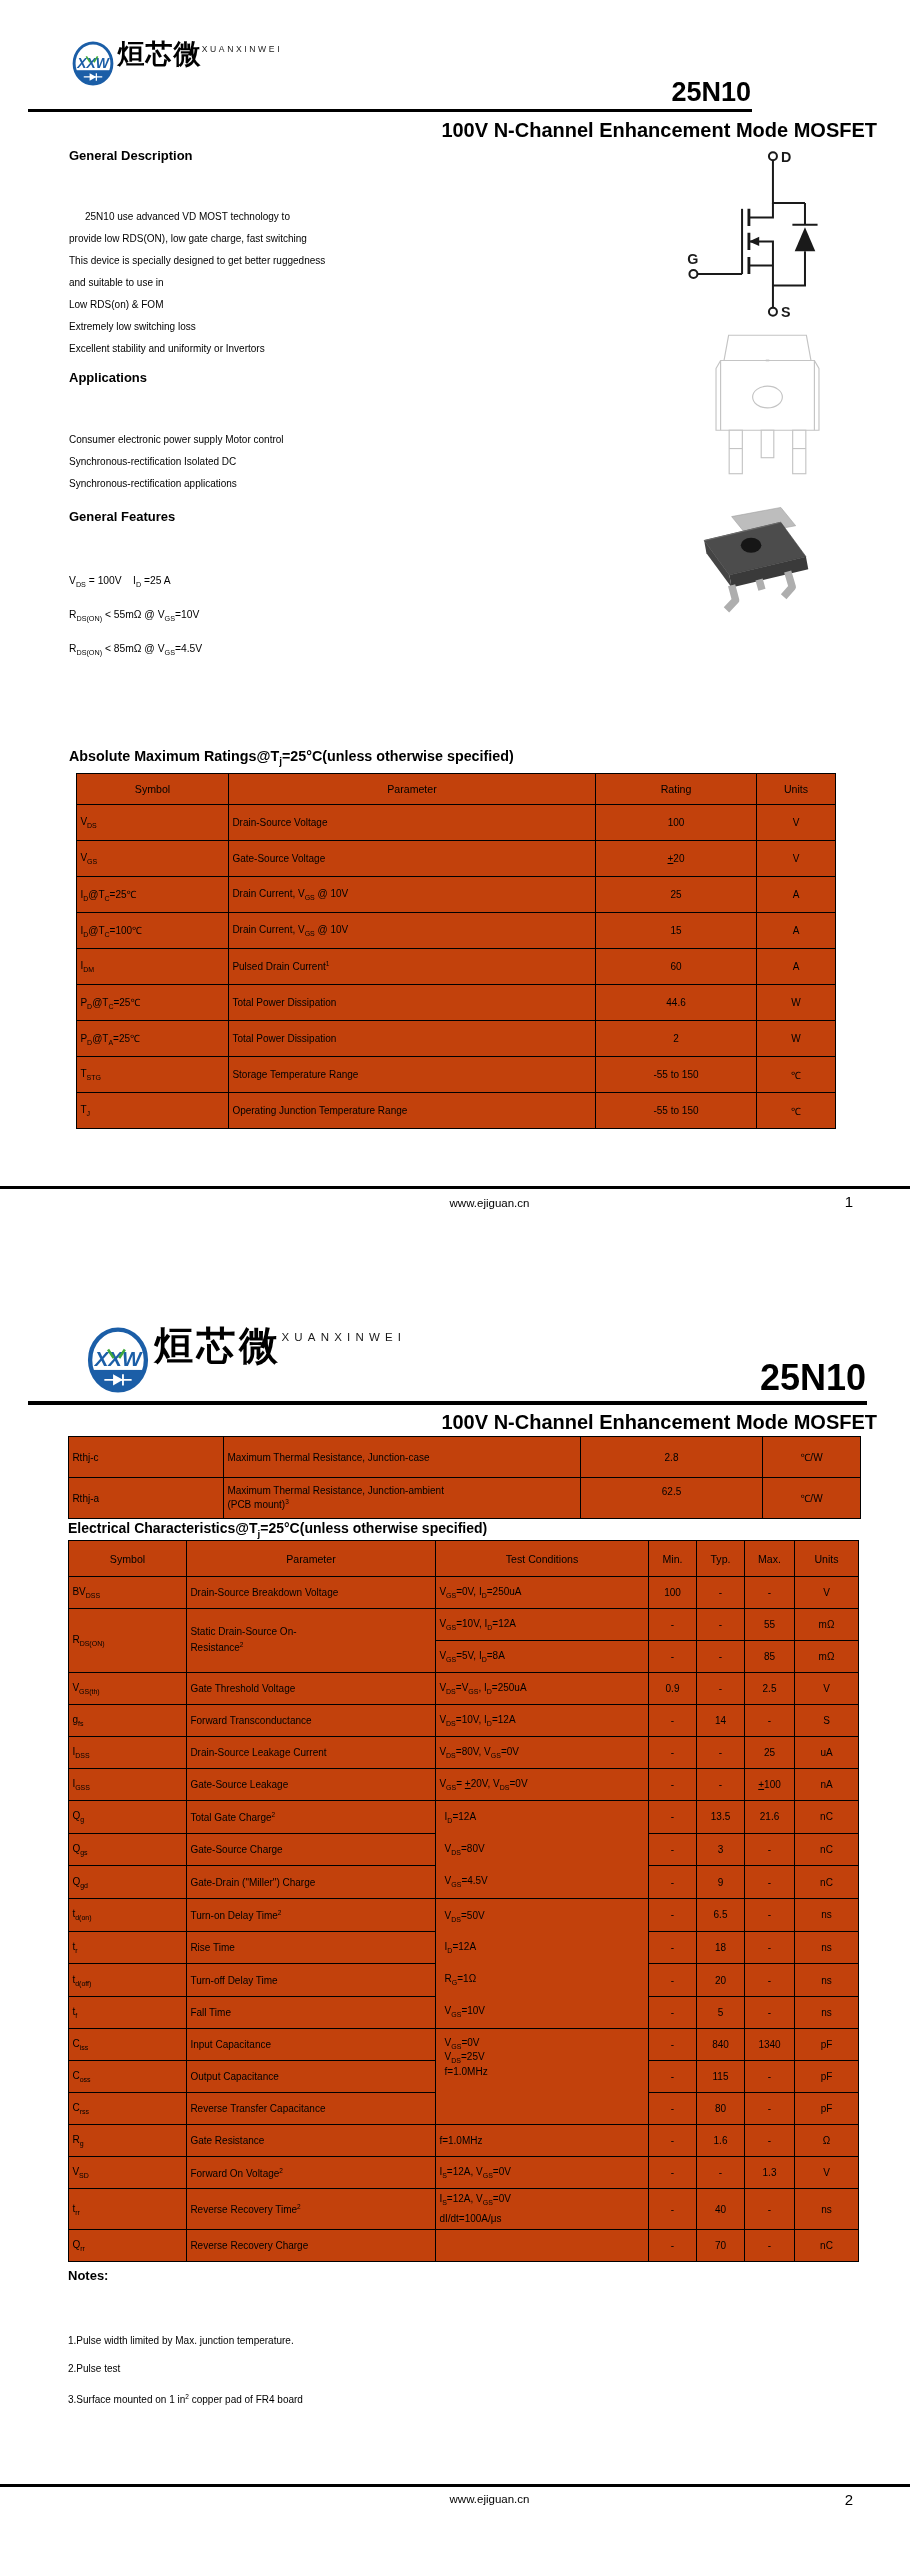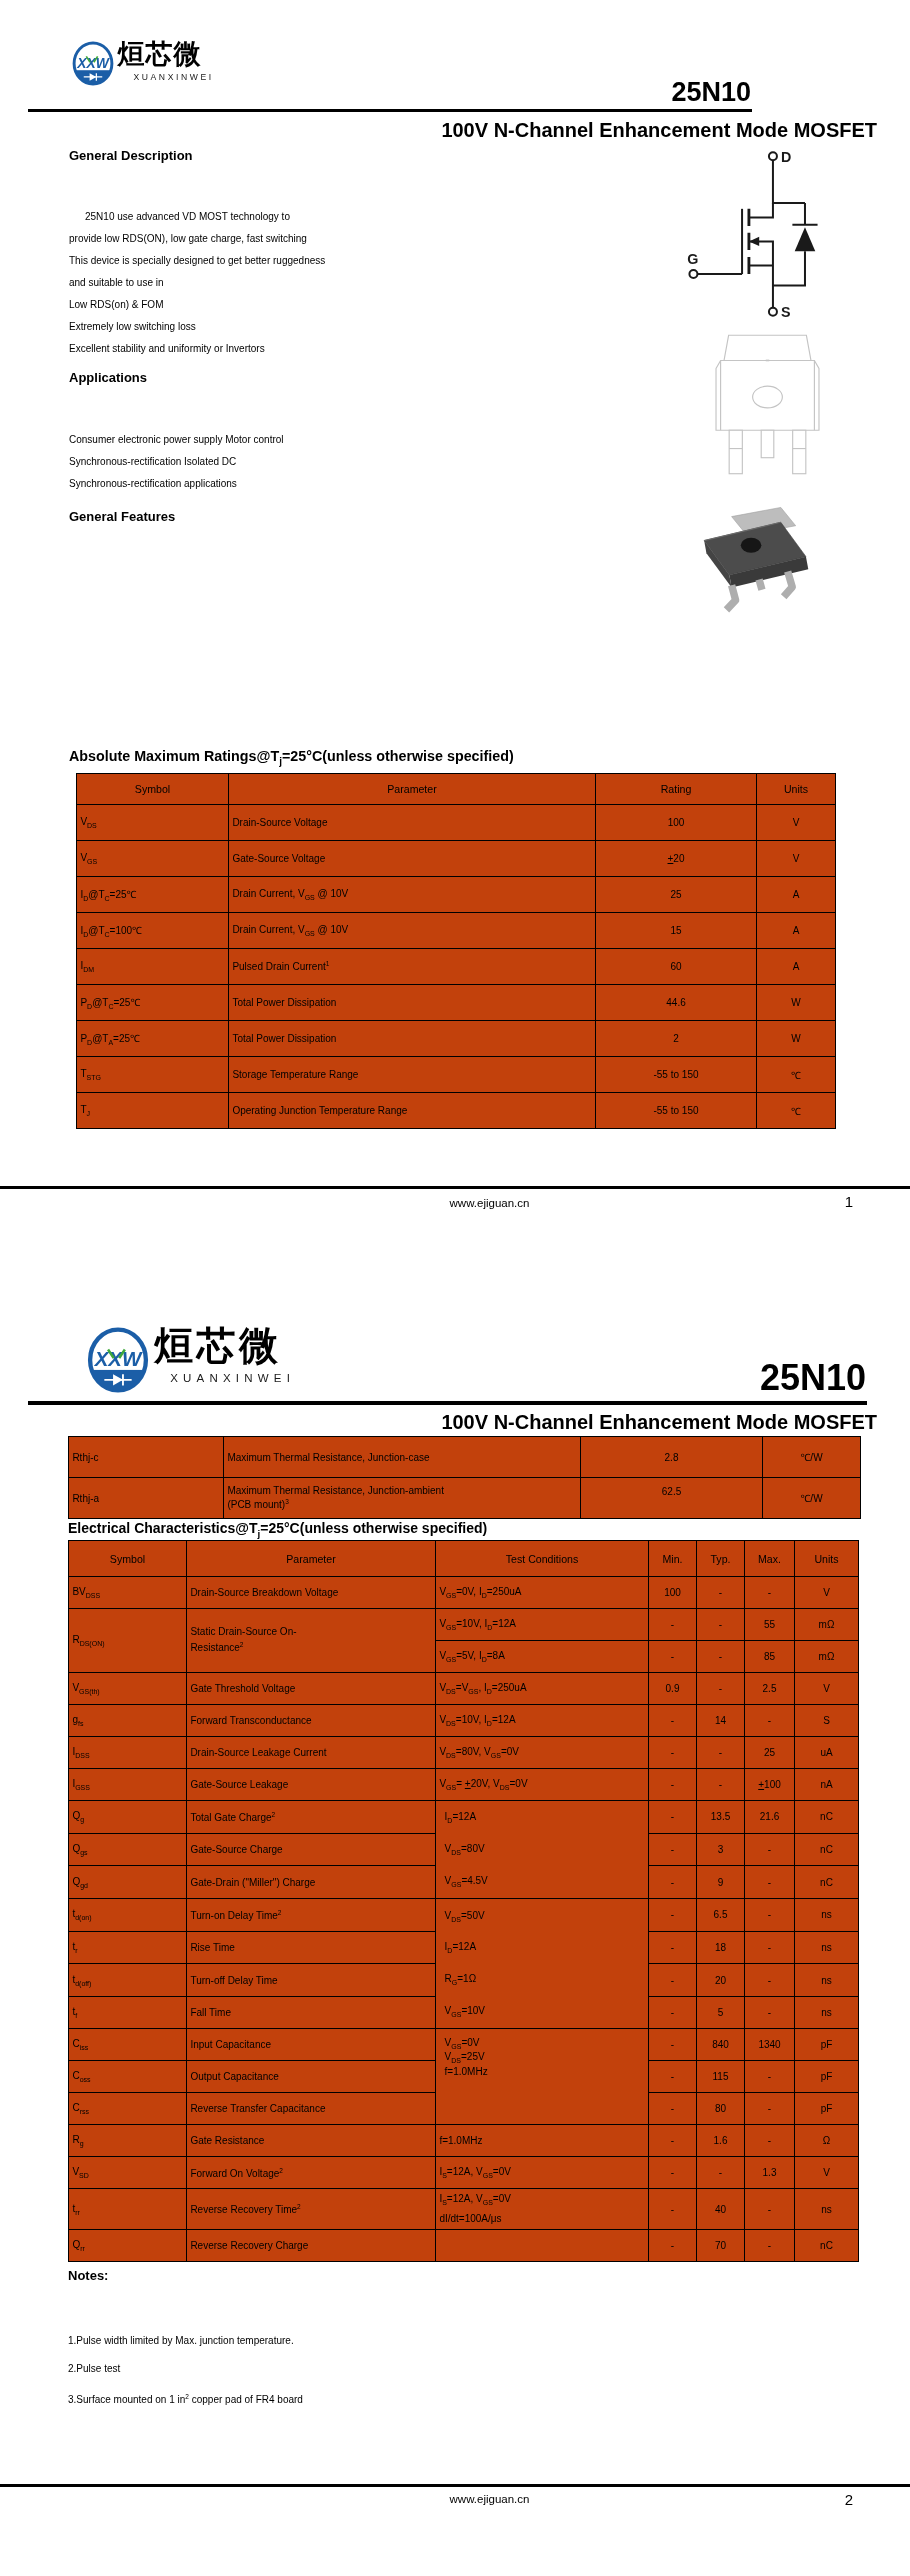--- a/index.html
+++ b/index.html
@@ -2,23 +2,23 @@
 <html style="font-size:9.2px"><head>
 <meta charset="utf-8">
 <style>
   html,body{margin:0;padding:0;background:#ffffff;}
   body{width:910px;font-family:"Liberation Sans", sans-serif;color:#000;}
   .page{position:relative;width:910px;height:1288px;background:#fff;overflow:hidden;}
   .abs{position:absolute;}
 
   
   .logo{display:flex;align-items:flex-start;}
-  .logo-text{display:flex;flex-direction:column;}
+  .logo-text{display:flex;flex-direction:row;}
   .logo-cn{font-weight:bold;line-height:1.05;color:#000;}
-  .logo-en{color:#1a1a1a;font-weight:500;margin-left:16px;}
+  .logo-en{color:#1a1a1a;font-weight:500;}
   .p1 .logo{left:72px;top:40px;gap:3.4px;}
   .p1 .logo-cn{font-size:27px;letter-spacing:1.1px;}
   .p1 .logo-en{font-size:8.6px;letter-spacing:2.6px;margin-top:4px;}
   .p2 .logo{left:87px;top:38px;gap:5.2px;}
   .p2 .logo-cn{font-size:39px;letter-spacing:3.4px;}
   .p2 .logo-en{font-size:11.5px;letter-spacing:5.2px;margin-top:5.2px;}
   .part{font-weight:bold;line-height:1;margin-left:15px;}
   .p1 .part{top:79px;right:159px;font-size:27px;}
   .p2 .part{top:72px;right:44px;font-size:36px;}
   .hrule{height:3.4px;background:#000;}
@@ -114,20 +114,25 @@
   </div>
 
   <div class="abs sec-title" style="left:69px;top:370px;">Applications</div>
   <div class="abs lines" style="left:69px;top:395px;">
     <div>Consumer electronic power supply Motor control</div>
     <div>Synchronous-rectification Isolated DC</div>
     <div>Synchronous-rectification applications</div>
   </div>
 
   <div class="abs sec-title" style="left:69px;top:509px;">General Features</div>
+  <div class="abs lines feat" style="left:69px;top:532px;">
+    <div>V<sub>DS</sub> = 100V&nbsp;&nbsp;&nbsp;&nbsp;I<sub>D</sub> =25 A</div>
+    <div>R<sub>DS(ON)</sub> &lt; 55mΩ @ V<sub>GS</sub>=10V</div>
+    <div>R<sub>DS(ON)</sub> &lt; 85mΩ @ V<sub>GS</sub>=4.5V</div>
+  </div>
 
   <svg class="abs" style="left:686px;top:148px;" width="143" height="172" viewBox="0 0 250 300">
     <g stroke="#1a1a1a" stroke-width="3.5" fill="none">
       <circle cx="152" cy="14" r="7"></circle>
       <path d="M152,21 V96 H208"></path>
       <path d="M152,96 V121 H110"></path>
       <path d="M110,106 V136 M110,148 V178 M110,190 V220" stroke-width="5"></path>
       <path d="M98,106 V220"></path>
       <path d="M20,220 H98"></path>
       <circle cx="13" cy="220" r="7"></circle>

